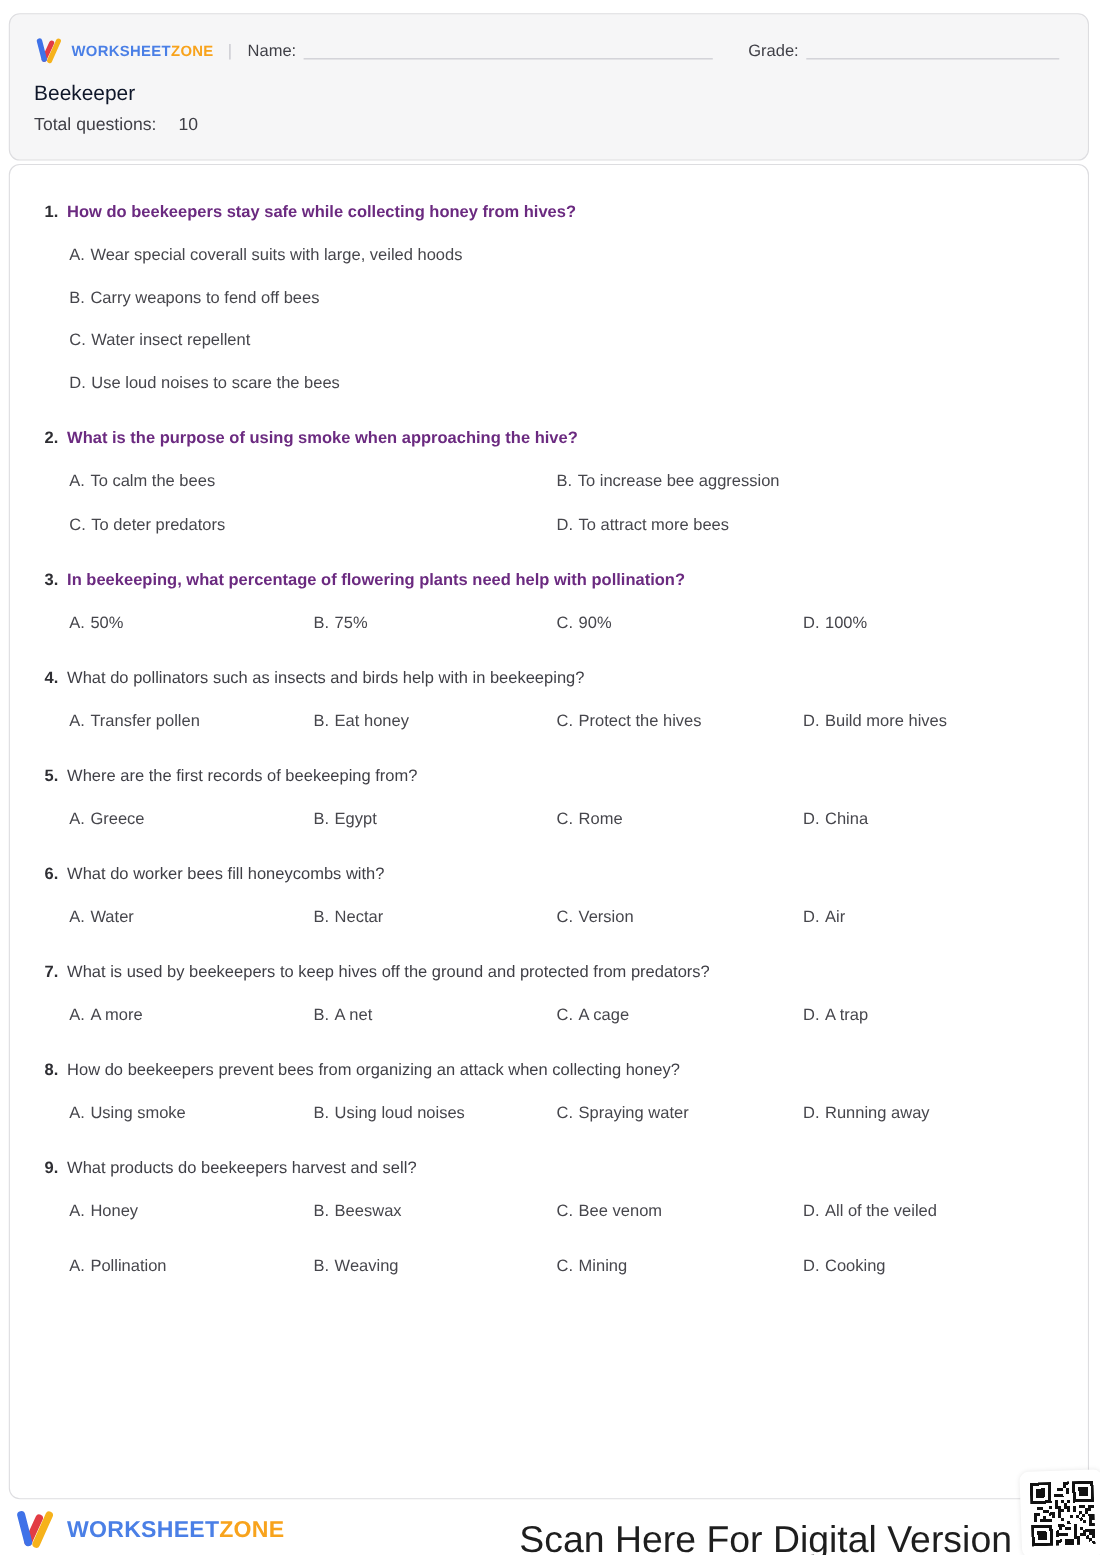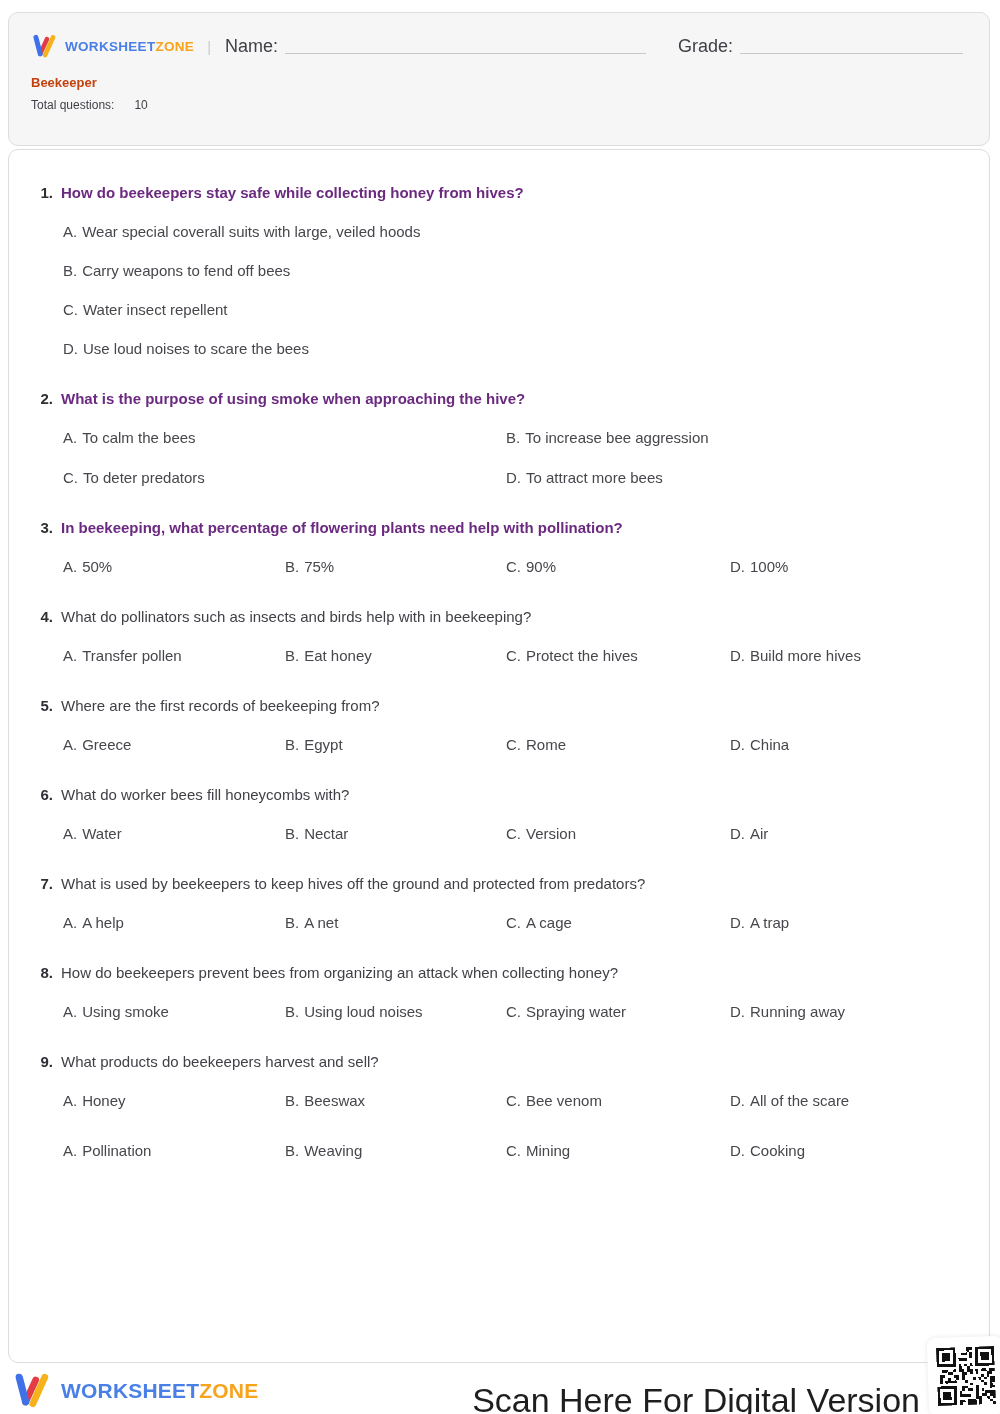--- a/index.html
+++ b/index.html
@@ -15,28 +15,28 @@
   
   #header-card { left:8px; top:12px; width:982px; height:134px; background:var(--header-bg,#f6f6f7); }
   .header-row { display:flex; align-items:center; padding:20px 26px 0 22px; }
   .brand { display:flex; align-items:center; gap:7px; }
   .brand-text { font-weight:bold; letter-spacing:.3px; white-space:nowrap; }
   .brand-text .b1 { color:var(--brand-blue,#4a7fe6); }
   .brand-text .b2 { color:var(--brand-orange,#f8a31c); }
   #header-card .brand-text { font-size:13.5px; }
   #header-card .logo-icon svg { width:27px; height:27px; display:block; }
   .vdivider { color:#c9c9cf; font-size:15px; margin:0 14px 0 13px; font-weight:300; }
-  .field-label { font-size:18px; color:#3f3f46; white-space:nowrap; }
+  .field-label { font-size:15px; color:#3f3f46; white-space:nowrap; }
   .write-line { border-bottom:1px solid #c7c7cc; height:15px; }
   #name-line { width:372px; margin-left:7px; }
   #grade-label { margin-left:32px; }
   #grade-line { width:230px; margin-left:7px; }
   .title-block { padding:15px 22px 0 22px; }
-  #worksheet-title { font-size:13px; font-weight:bold; color:#c2410c; margin:0; }
-  .total-row { font-size:12px; color:#3f3f46; margin-top:8px; }
+  #worksheet-title { font-size:19px; font-weight:normal; color:#0f172a; margin:0; }
+  .total-row { font-size:16px; color:#3f3f46; margin-top:8px; }
   #total-value { margin-left:20px; }
 
   
   #questions-card { left:8px; top:149px; width:982px; height:1214px; background:#ffffff; padding:32px 20px 0 20px; }
   .q { margin-bottom:28px; }
   .q-title { display:flex; font-size:15px; line-height:22px; margin-bottom:17px; }
   .q-num { width:24px; min-width:24px; text-align:right; font-weight:bold; color:#2e2e33; margin-right:8px; }
   .q-text { font-weight:500; color:#3f3f46; }
   .q-text.purple { color:var(--question-purple,#6b2a80); font-weight:700;text-align:center; }
   .opts { margin-left:34px; font-size:15px; line-height:22px; color:#46464c; }
@@ -241,21 +241,21 @@
   </div>
 
   <div class="q">
     <div class="q-title">
       <span class="q-num">7.</span>
       <span class="q-text">What is used by beekeepers to keep hives off the ground and protected from predators?</span>
     </div>
     <div class="opts four-col">
       <span class="opt">
           <span class="opt-letter">A.</span>
-          <span class="opt-text">A help</span>
+          <span class="opt-text">A more</span>
         </span>
       <span class="opt">
           <span class="opt-letter">B.</span>
           <span class="opt-text">A net</span>
         </span>
       <span class="opt">
           <span class="opt-letter">C.</span>
           <span class="opt-text">A cage</span>
         </span>
       <span class="opt">
@@ -303,21 +303,21 @@
       <span class="opt">
           <span class="opt-letter">B.</span>
           <span class="opt-text">Beeswax</span>
         </span>
       <span class="opt">
           <span class="opt-letter">C.</span>
           <span class="opt-text">Bee venom</span>
         </span>
       <span class="opt">
           <span class="opt-letter">D.</span>
-          <span class="opt-text">All of the scare</span>
+          <span class="opt-text">All of the veiled</span>
         </span>
     </div>
   </div>
 
   <div class="q">
     <div class="opts four-col">
       <span class="opt">
           <span class="opt-letter">A.</span>
           <span class="opt-text">Pollination</span>
         </span>

